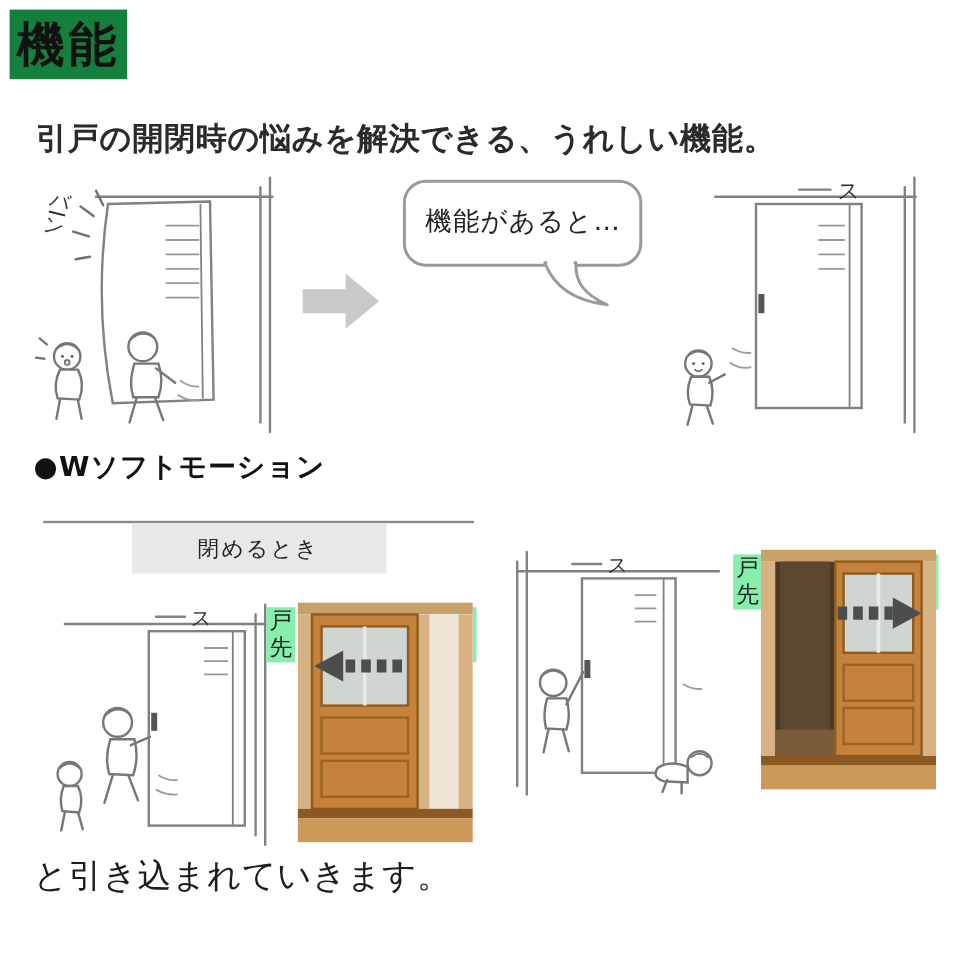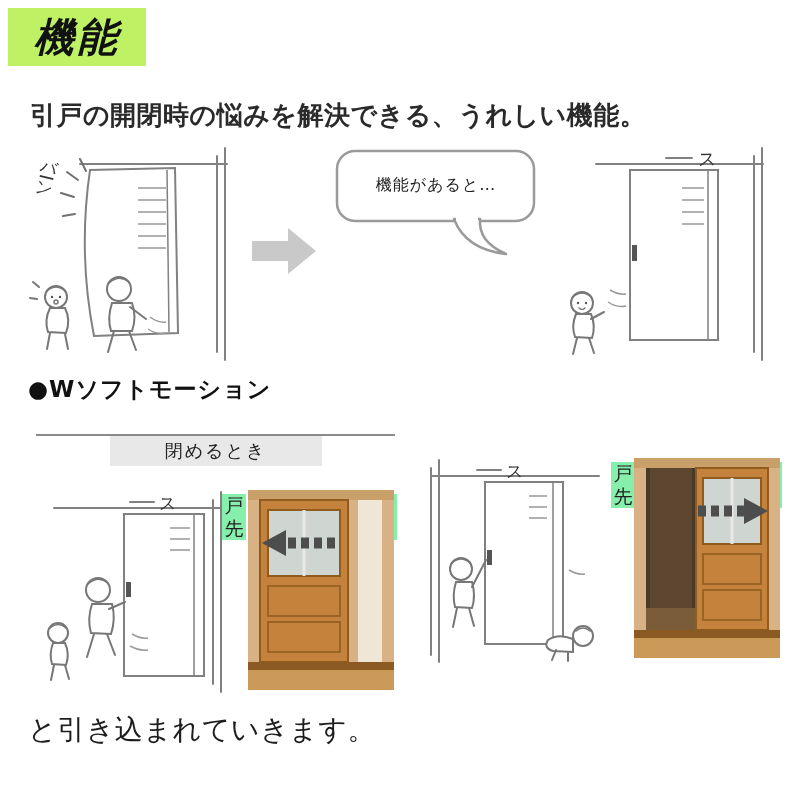--- a/index.html
+++ b/index.html
@@ -1,46 +1,46 @@
 <!DOCTYPE html>
 <html><head>
 <meta charset="utf-8">
 <style>
   * { margin:0; padding:0; box-sizing:border-box; }
   html,body { background:#ffffff; }
   body { font-family:"DejaVu Sans","Liberation Sans",sans-serif; }
   .page { position:relative; width:800px; height:800px; background:#fff; overflow:hidden; color:#222; }
 
-  .title-badge { position:absolute; left:8px; top:8px; width:138px; height:58px; background:#bef264;
-                 display:flex; align-items:center; justify-content:center;font-style:italic; }
+  .title-badge { position:absolute; left:8px; top:8px; width:98px; height:58px; background:#15803d;
+                 display:flex; align-items:center; justify-content:center; }
   .title-badge-text { font-size:40px; font-weight:700; color:#111; letter-spacing:3px; }
 
   .subtitle { position:absolute; left:30px; top:86px; font-size:26px; font-weight:700; color:#2a2a2a;
               letter-spacing:0.5px; white-space:nowrap;margin-top:12px; }
 
   .intro { position:absolute; left:0; top:140px; width:800px; height:236px; }
   .illo-left  { position:absolute; left:26px;  top:0; width:210px; height:226px; }
   .illo-right { position:absolute; left:550px; top:0; width:226px; height:226px; }
   .slam-sound { position:absolute; left:12px; top:8px; writing-mode:vertical-rl; text-orientation:mixed;
                 transform:rotate(14deg); font-size:17px; font-weight:500; color:#333; letter-spacing:2px; }
   .transition-arrow { position:absolute; left:252px; top:88px; }
   .bubble { position:absolute; left:334px; top:8px; width:206px; height:118px; }
   .bubble-text { position:absolute; left:0; top:0; width:204px; height:74px; display:flex; align-items:center;
-                 justify-content:center; font-size:16px; color:#222; letter-spacing:1px; }
+                 justify-content:center; font-size:22px; color:#222; letter-spacing:1px; }
   .intro-caption { position:absolute; left:288px; top:150px; font-size:21px; line-height:1.55;
                    color:#2e2e2e; letter-spacing:0.5px; }
 
   .section-heading { position:absolute; left:28px; top:374px; font-size:23px; font-weight:700; color:#111;
                      letter-spacing:1px; }
 
   .panel { position:absolute; top:434px; width:359px; height:262px; }
   .panel-closing { left:36px; }
   .panel-opening { left:421px; }
   .panel-header { border-top:2px solid #8a8a8a; display:flex; justify-content:center; }
-  .panel-header-label { width:212px; height:30px; background:#e8e8e8; display:flex; align-items:center;
+  .panel-header-label { width:212px; height:42px; background:#e8e8e8; display:flex; align-items:center;
                         justify-content:center; font-size:18px; color:#222; letter-spacing:2px; }
   .panel-body { position:relative; height:230px; }
   .line-art { position:absolute; left:0; top:16px; }
   .panel-opening .line-art { left:2px; }
   .door-photo { position:absolute; left:212px; top:24px; }
   .panel-opening .door-photo { left:213px; }
   .vlabel { position:absolute; top:28px; width:24px; font-size:19px; line-height:1.2; color:#222;
             text-align:center; word-break:break-all; background:#86efac; }
   .vlabel-front { left:186px; }
   .panel-opening .vlabel-front { left:190px; }

